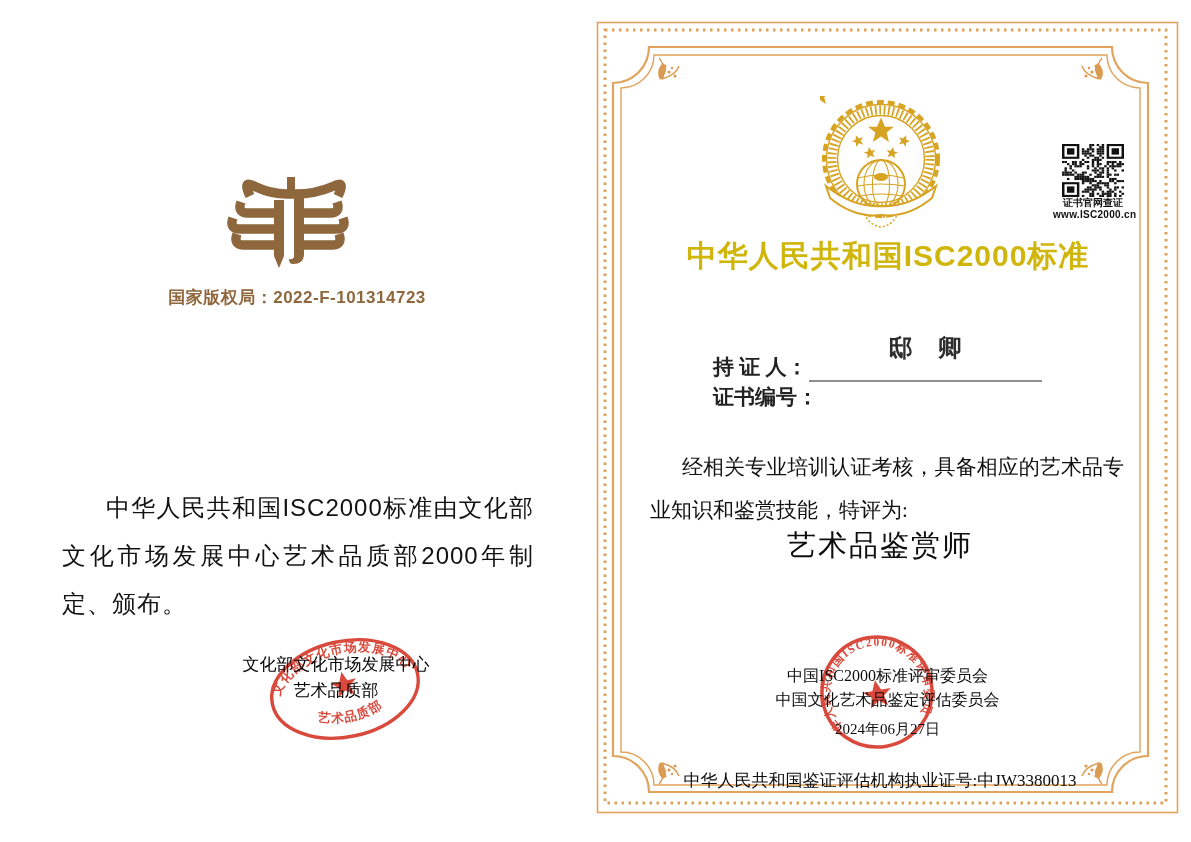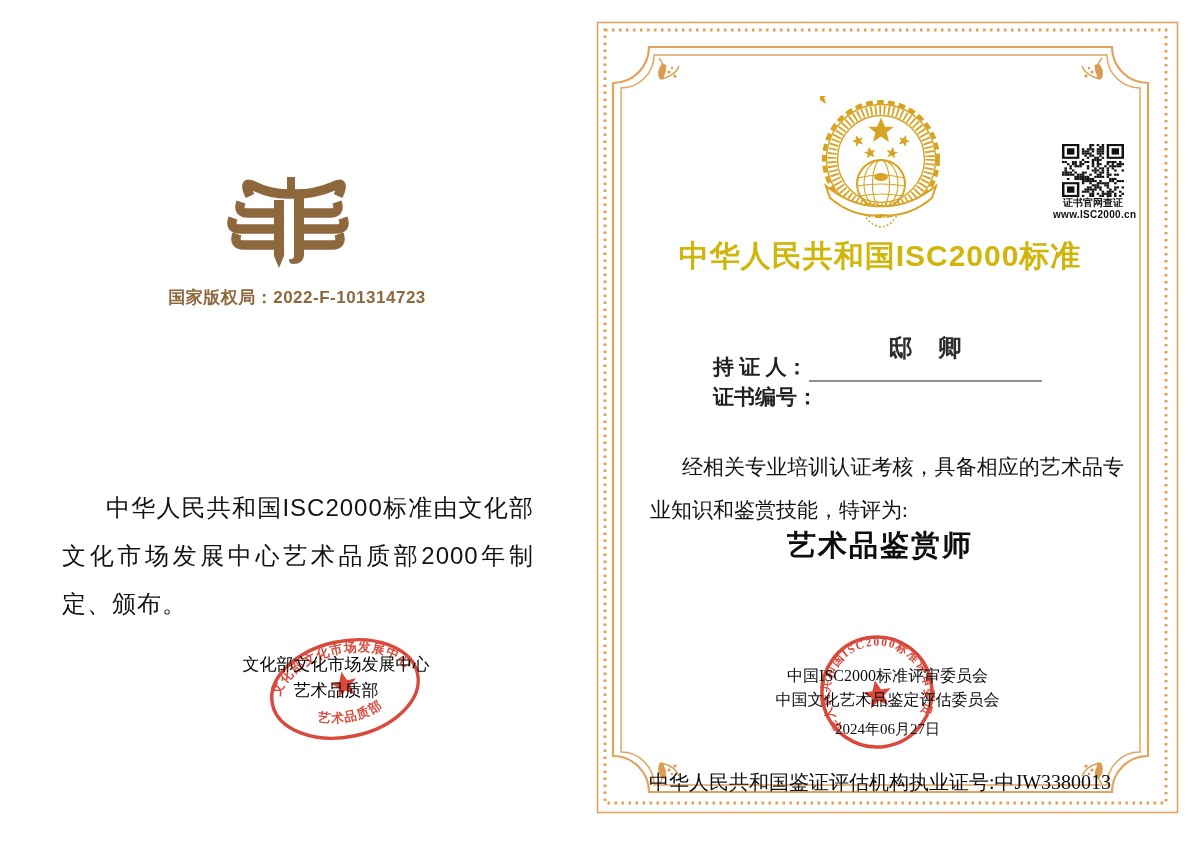--- a/index.html
+++ b/index.html
@@ -27,53 +27,53 @@
 
   
   #cert-frame{left:595px;top:0;width:596px;height:842px;}
   #national-emblem{left:820px;top:96px;width:122px;height:134px;}
   #qr-block{left:1053px;top:144px;width:80px;text-align:center;}
   #qr-code{width:62px;height:53px;display:block;margin:0 auto;}
   #qr-caption{font-size:10px;font-weight:bold;color:#111;line-height:12px;margin-top:0;}
   #qr-url{font-size:10px;font-weight:bold;color:#111;line-height:11px;letter-spacing:.3px;}
   #cert-title{
     left:620px;top:236px;width:520px;text-align:center;
-    font-size:30px;font-weight:bold;color:#d0b60a;letter-spacing:1px;white-space:nowrap;
+    font-size:30px;font-weight:bold;color:#d0b60a;letter-spacing:1px;white-space:nowrap;padding-left:8px;
   }
   #fields{left:713px;top:351px;width:330px;}
   .field-row{display:flex;align-items:flex-end;height:30.5px;}
   .field-label{
     width:96px;font-family:"Liberation Serif","DejaVu Serif",serif;
     font-size:21px;font-weight:600;color:#222;white-space:nowrap;padding-bottom:1px;
   }
   .field-value{
     width:233px;text-align:center;border-bottom:2px solid #8f8f8f;
     font-size:24px;font-weight:bold;color:#2d2d2d;letter-spacing:.5px;
     padding-bottom:16px;white-space:nowrap;
   }
   #body-paragraph{
     left:650px;top:446px;width:474px;font-family:"Liberation Serif","DejaVu Serif",serif;
     font-size:21px;line-height:43px;color:#111;text-indent:32px;text-align:justify;
   }
   #award-title{
     left:620px;top:526px;width:520px;text-align:center;
-    font-size:29px;font-weight:bold;color:#0d0d0d;letter-spacing:2px;
+    font-size:29px;font-weight:normal;color:#0d0d0d;letter-spacing:2px;
   }
   #right-stamp{left:818px;top:633px;width:118px;height:118px;z-index:1;opacity:.92;}
   #committee-block{
     left:680px;top:664px;width:415px;text-align:center;z-index:2;
     font-family:"Liberation Serif","DejaVu Serif",serif;font-size:16px;line-height:23.5px;color:#0d0d0d;
   }
   #issue-date{
     left:680px;top:720px;width:415px;text-align:center;z-index:2;
     font-family:"Liberation Serif","DejaVu Serif",serif;font-size:15px;color:#0d0d0d;
   }
   #license-line{
     left:630px;top:769px;width:500px;text-align:center;
-    font-family:"Liberation Serif","DejaVu Serif",serif;font-size:20px;color:#0d0d0d;
+    font-family:"Liberation Serif","DejaVu Serif",serif;font-size:17px;color:#0d0d0d;
   }
 </style>
 </head>
 <body>
 
 <div id="canvas">
 
   <div>
 
     <svg id="copyright-logo" class="abs" viewBox="0 0 140 100" xmlns="http://www.w3.org/2000/svg">

